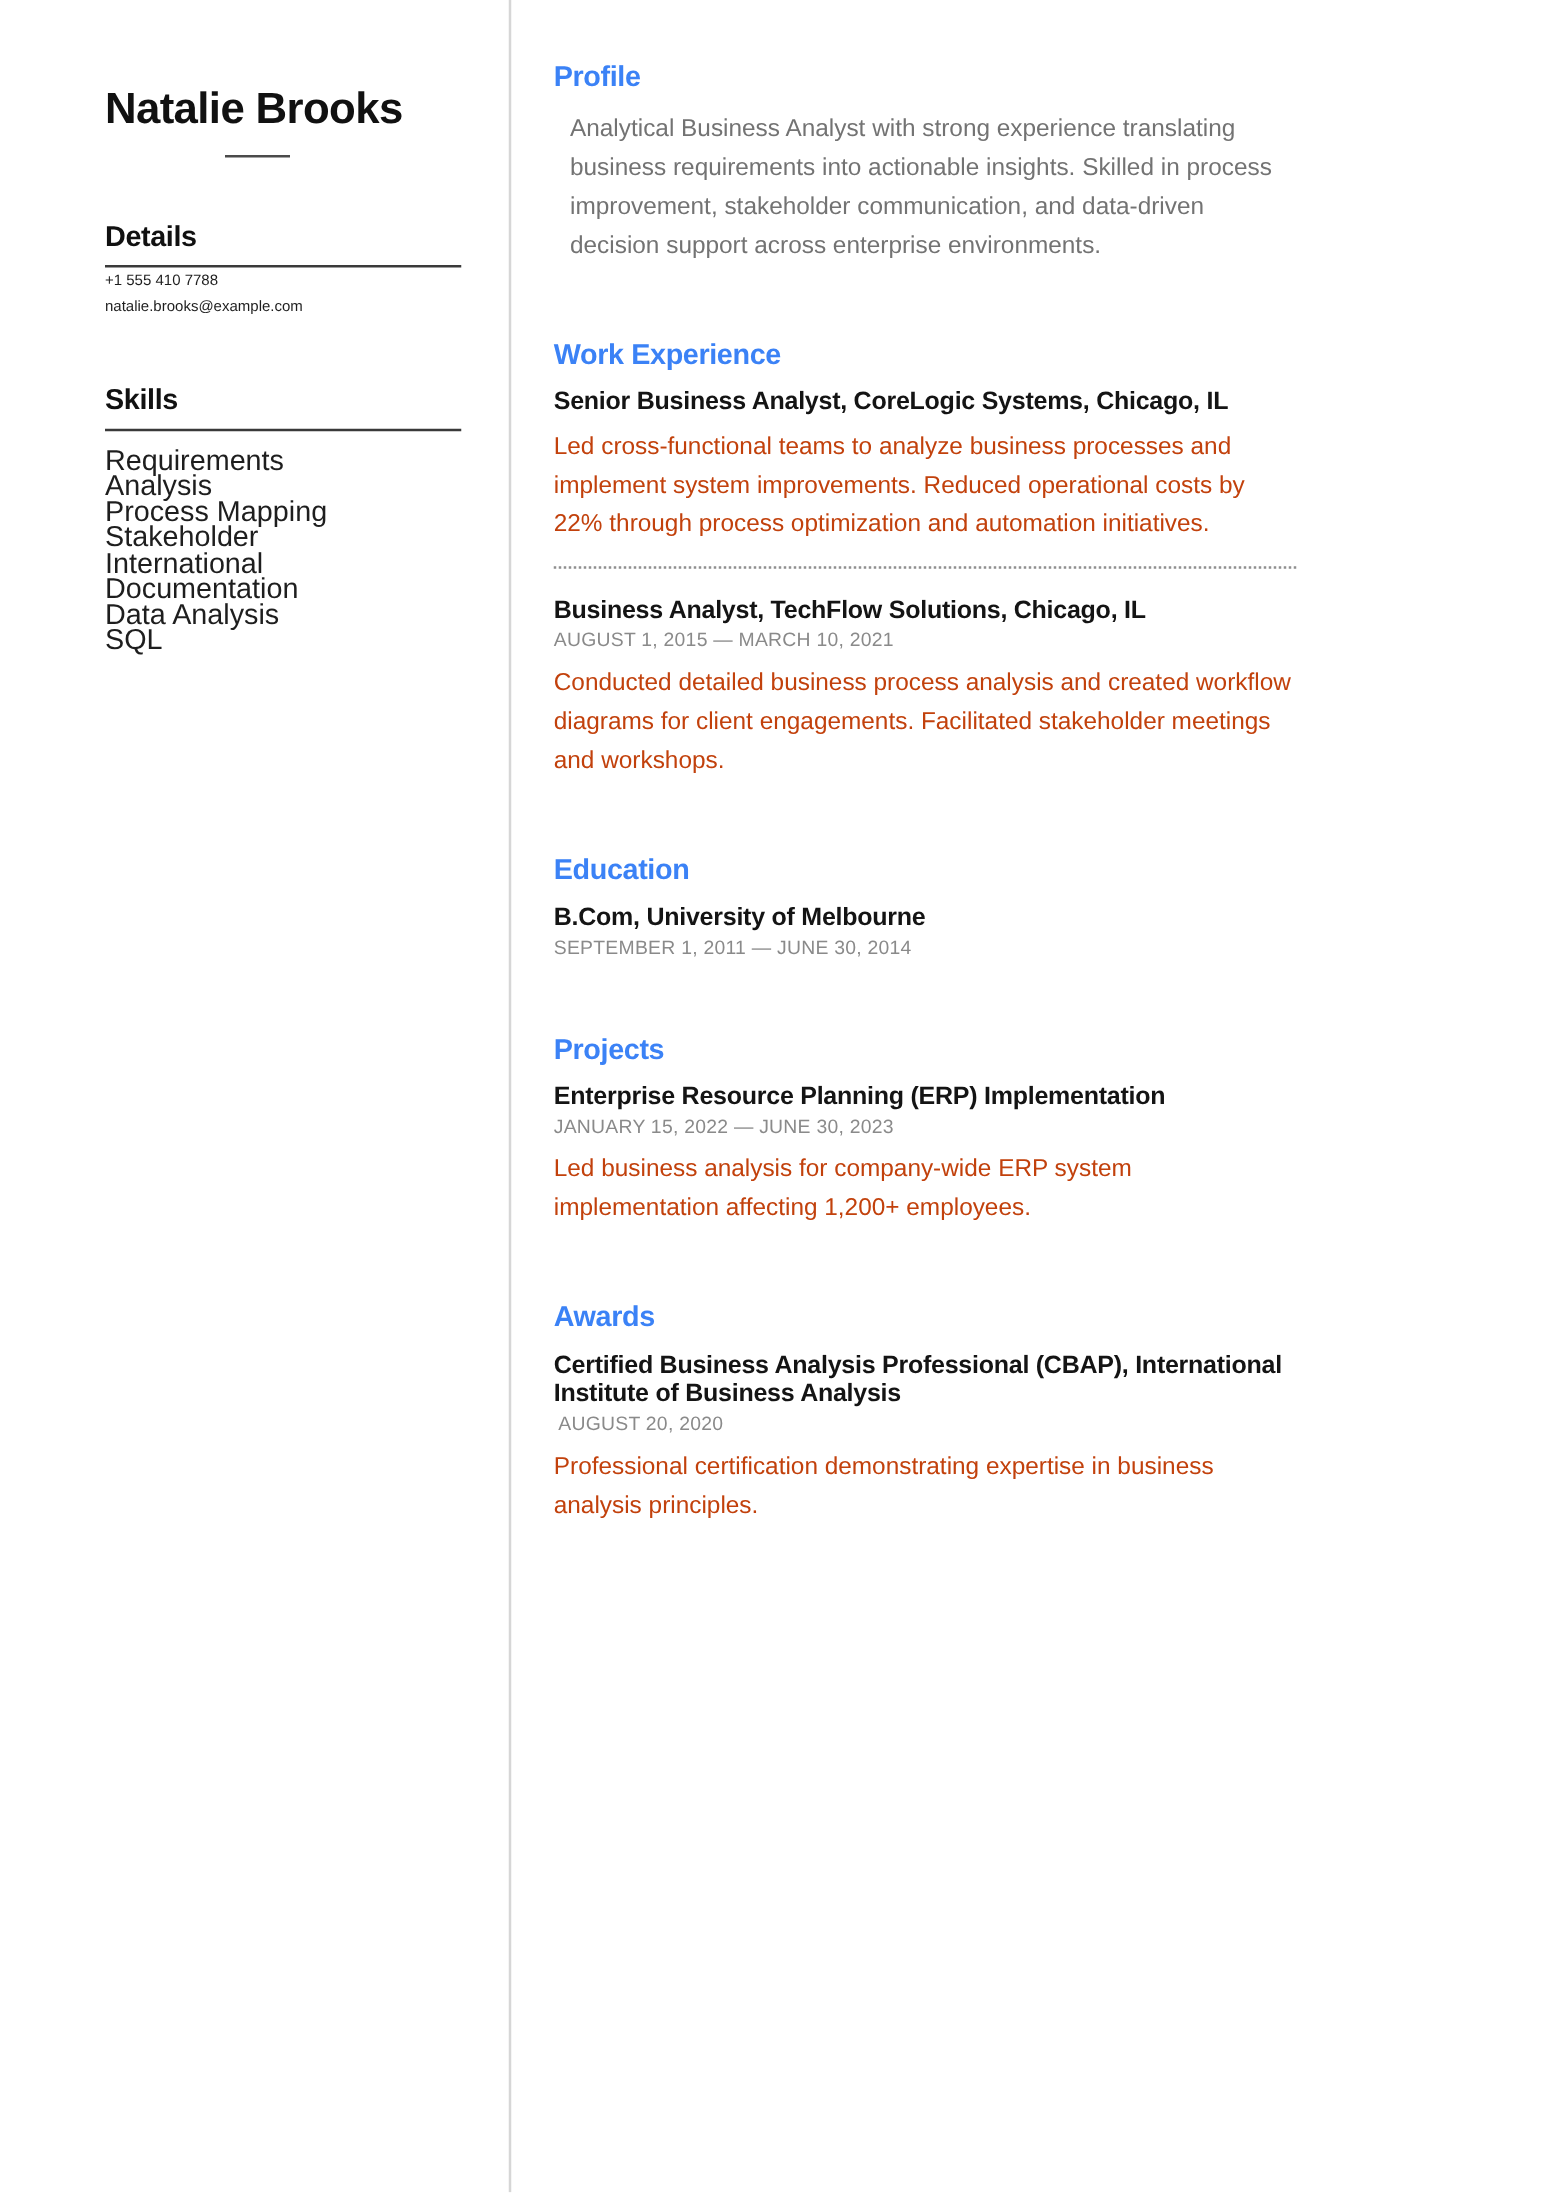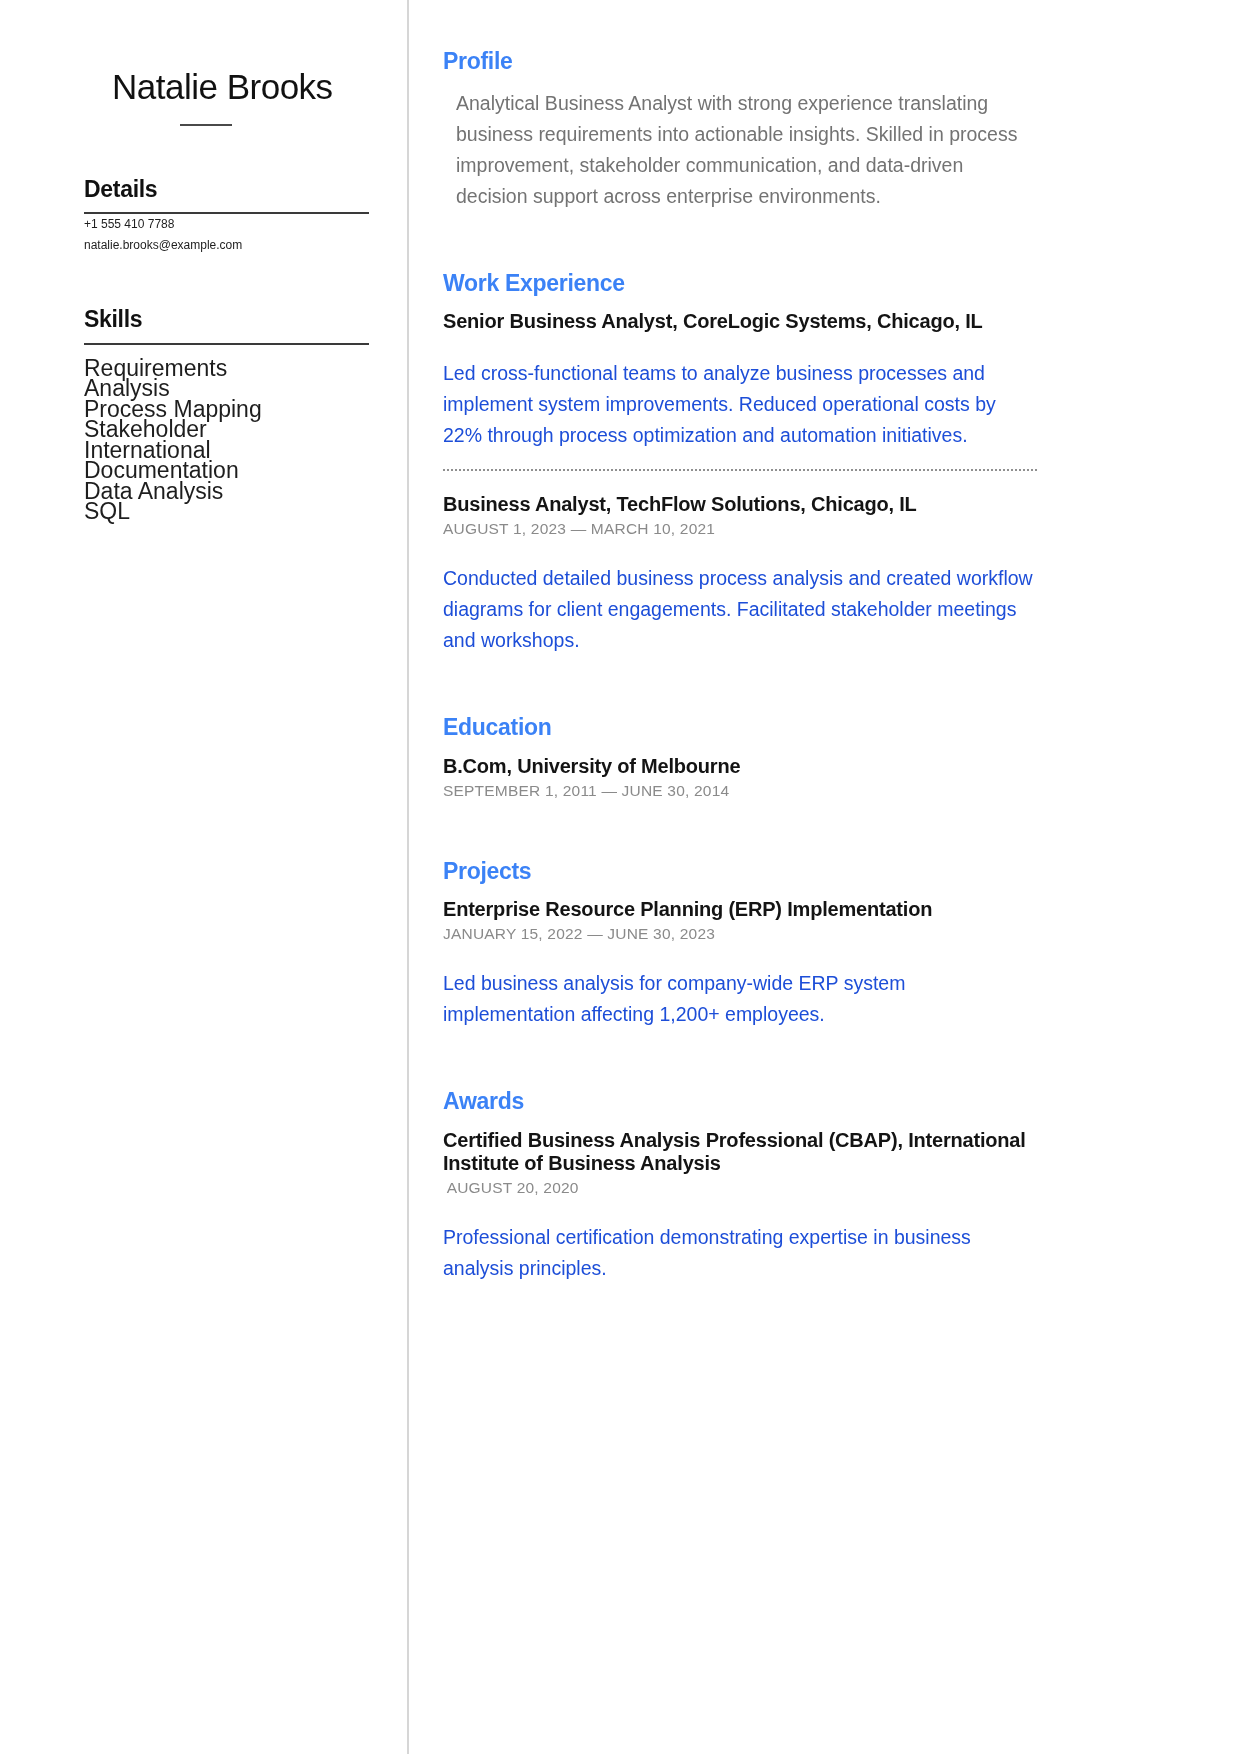--- a/index.html
+++ b/index.html
@@ -28,25 +28,24 @@
   
   .sidebar {
     position: absolute;
     left: 84px;
     top: 0;
     width: 285px;
   }
   .name {
     margin-top: 66px;
     font-size: 35px;
-    font-weight: normal;
+    font-weight: bold;
     letter-spacing: -0.5px;
     color: #111111;
     line-height: 1.2;
-    margin-left: 28px;
   }
   .name-underline {
     width: 52px;
     height: 2px;
     background: #4a4a4a;
     margin: 16px 0 0 96px;
   }
   .side-heading {
     margin-top: 50px;
     font-size: 23px;
@@ -114,24 +113,24 @@
     letter-spacing: -0.2px;
   }
   .entry-dates {
     margin-top: 4px;
     font-size: 15.5px;
     color: #8a8a8a;
     letter-spacing: 0.2px;
     white-space: pre;
   }
   .entry-desc {
-    margin: 25px 0 0 0;
+    margin: 9px 0 0 0;
     font-size: 19.5px;
     line-height: 31px;
-    color: #1d4ed8;
+    color: #c2410c;
   }
   .job-separator {
     border: none;
     border-top: 2px dotted #8f8f8f;
     margin: 18px 0 22px 0;
     height: 0;
   }
 </style>
 </head>
 <body>
@@ -178,21 +177,21 @@
 
       <div class="entry">
         <div class="entry-title">Senior Business Analyst, CoreLogic Systems, Chicago, IL</div>
         <p class="entry-desc">Led cross-functional teams to analyze business processes and implement system improvements. Reduced operational costs by 22% through process optimization and automation initiatives.</p>
       </div>
 
       <hr class="job-separator">
 
       <div class="entry">
         <div class="entry-title">Business Analyst, TechFlow Solutions, Chicago, IL</div>
-        <div class="entry-dates">AUGUST 1, 2023 — MARCH 10, 2021</div>
+        <div class="entry-dates">AUGUST 1, 2015 — MARCH 10, 2021</div>
         <p class="entry-desc">Conducted detailed business process analysis and created workflow diagrams for client engagements. Facilitated stakeholder meetings and workshops.</p>
       </div>
     </div>
 
     <div class="section">
       <div class="section-heading">Education</div>
       <div class="entry">
         <div class="entry-title">B.Com, University of Melbourne</div>
         <div class="entry-dates">SEPTEMBER 1, 2011 — JUNE 30, 2014</div>
       </div>

